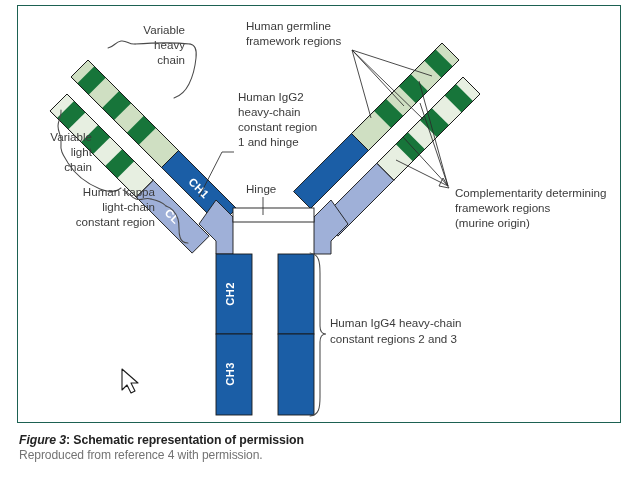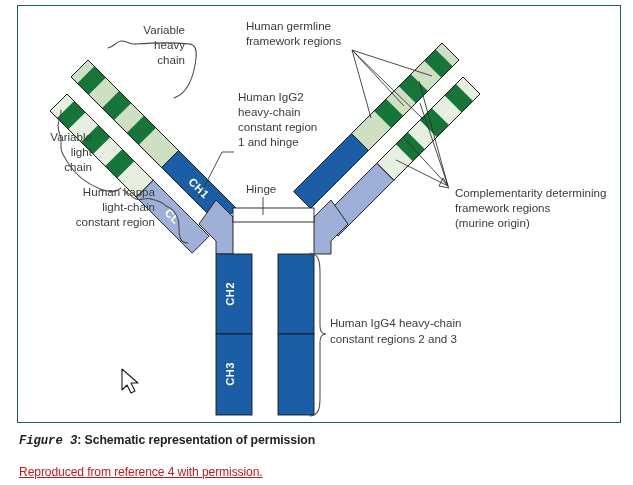--- a/index.html
+++ b/index.html
@@ -46,29 +46,27 @@
   }
   .cap-title {
     font-size: 12.3px;
     font-weight: bold;
     color: #232323;
     letter-spacing: -0.1px;
     white-space: nowrap;
   }
   .cap-title .ital {
     font-style: italic;
-    font-family: Liberation Mono, monospace;
   }
   .cap-sub {
     font-size: 12.1px;
-    color: #b91c1c;
+    color: #737373;
     letter-spacing: -0.1px;
-    margin-top: 16px;
+    margin-top: 0;
     white-space: nowrap;
-    text-decoration: underline;
   }
   .lbl {
     font-family: "Liberation Sans", sans-serif;
     font-size: 11.6px;
     fill: #3b3b3b;
   }
   .lbl-r { text-anchor: end; }
   .seg-txt {
     font-family: "Liberation Sans", sans-serif;
     font-size: 11.2px;

